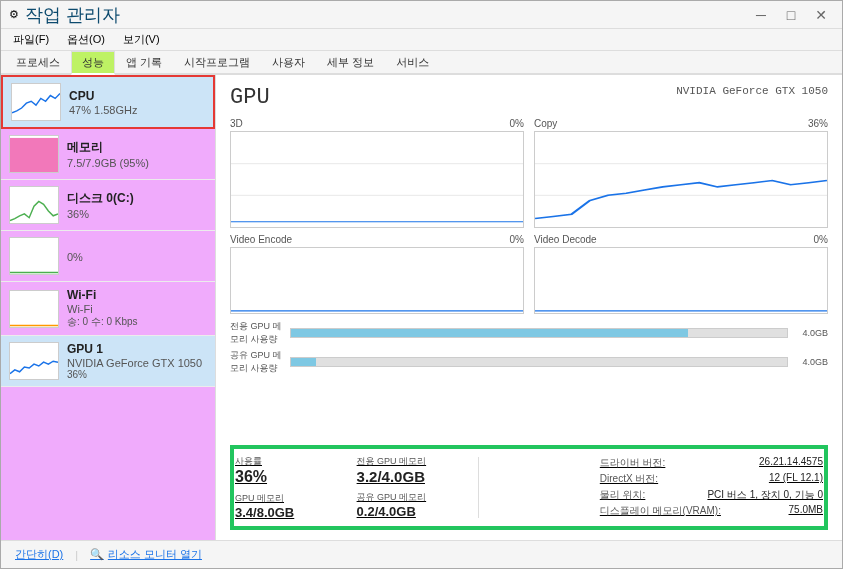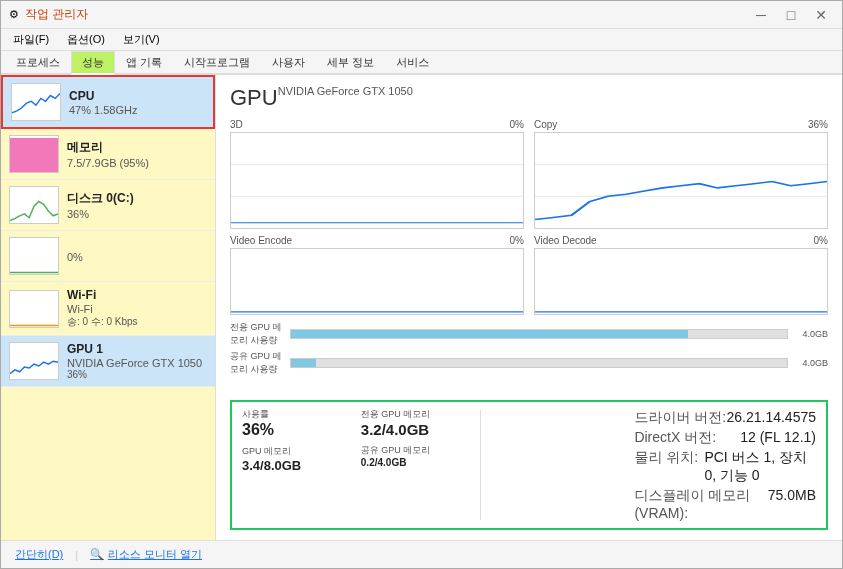--- a/index.html
+++ b/index.html
@@ -29,22 +29,22 @@
       padding: 0 8px;
       border-bottom: 1px solid #ddd;
       flex-shrink: 0;
     }
     .title-bar-left {
       display: flex;
       align-items: center;
       gap: 6px;
     }
     .title-text {
-      font-size: 12px;
-      color: #c2410c;
+      font-size: 18px;
+      color: #0c4a6e;
     }
     .title-controls {
       display: flex;
       gap: 4px;
     }
     .title-btn {
       width: 26px;
       height: 20px;
       background: #f5f5f5;
       border: none;
@@ -95,21 +95,21 @@
       margin-bottom: -2px;
     }
     .main-content {
       display: flex;
       flex: 1;
       overflow: hidden;
     }
     
     .sidebar {
       width: 215px;
-      background: #fef9c3;
+      background: #f0abfc;
       border-right: 1px solid #ddd;
       overflow-y: auto;
       flex-shrink: 0;
     }
     .sidebar-item {
       display: flex;
       align-items: center;
       padding: 6px 8px;
       cursor: pointer;
       border-bottom: 1px solid #ececec;
@@ -152,23 +152,24 @@
     .main-panel {
       flex: 1;
       background: #fff;
       display: flex;
       flex-direction: column;
       padding: 10px 14px;
       overflow: hidden;
     }
     .panel-header {
       display: flex;
-      justify-content: flex-start;
+      justify-content: space-between;
       align-items: flex-start;
       margin-bottom: 8px;
+      font-family: Liberation Mono, monospace;
     }
     .panel-title {
       font-size: 22px;
       font-weight: 300;
       color: #333;
     }
     .panel-subtitle {
       font-size: 11px;
       color: #555;
     }
@@ -227,48 +228,48 @@
     }
     .mem-bar-right {
       font-size: 9px;
       color: #555;
       width: 40px;
       text-align: right;
       flex-shrink: 0;
     }
     
     .bottom-stats {
-      border: 2px solid #22c55e;
-      padding: 6px 10px;
+      border: 4px solid #22c55e;
+      padding: 6px 1px;
       display: grid;
       grid-template-columns: 1fr 1fr 1fr 2fr;
       gap: 4px 10px;
       margin-top: auto;
       background: #fff;
+      text-decoration: underline;
     }
     .bs-section {
       display: flex;
       flex-direction: column;
     }
     .bs-label {
       font-size: 9px;
       color: #555;
     }
     .bs-value {
       font-size: 16px;
       font-weight: 600;
       color: #222;
     }
     .bs-info-row {
       display: flex;
       justify-content: space-between;
-      font-size: 14px;
+      font-size: 10px;
       color: #333;
       padding: 1px 0;
-      margin-left: 36px;
     }
     .bs-info-label {
       color: #555;
       min-width: 70px;
     }
     .bs-info-value {
       color: #222;
     }
     
     .cpu-line {
@@ -520,21 +521,21 @@
           <span class="bs-label">사용률</span>
           <span class="bs-value">36%</span>
           <span class="bs-label" style="margin-top:6px;">GPU 메모리</span>
           <span class="bs-value" style="font-size:13px;">3.4/8.0GB</span>
         </div>
 
         <div class="bs-section">
           <span class="bs-label">전용 GPU 메모리</span>
           <span class="bs-value" style="font-size:15px;">3.2/4.0GB</span>
           <span class="bs-label" style="margin-top:6px;">공유 GPU 메모리</span>
-          <span class="bs-value" style="font-size:10px;">0.2/4.0GB</span>
+          <span class="bs-value" style="font-size:13px;">0.2/4.0GB</span>
         </div>
 
         <div style="border-left:1px solid #ddd; margin:2px 0;"></div>
 
         <div class="bs-section">
           <div class="bs-info-row">
             <span class="bs-info-label">드라이버 버전:</span>
             <span class="bs-info-value">26.21.14.4575</span>
           </div>
           <div class="bs-info-row">

